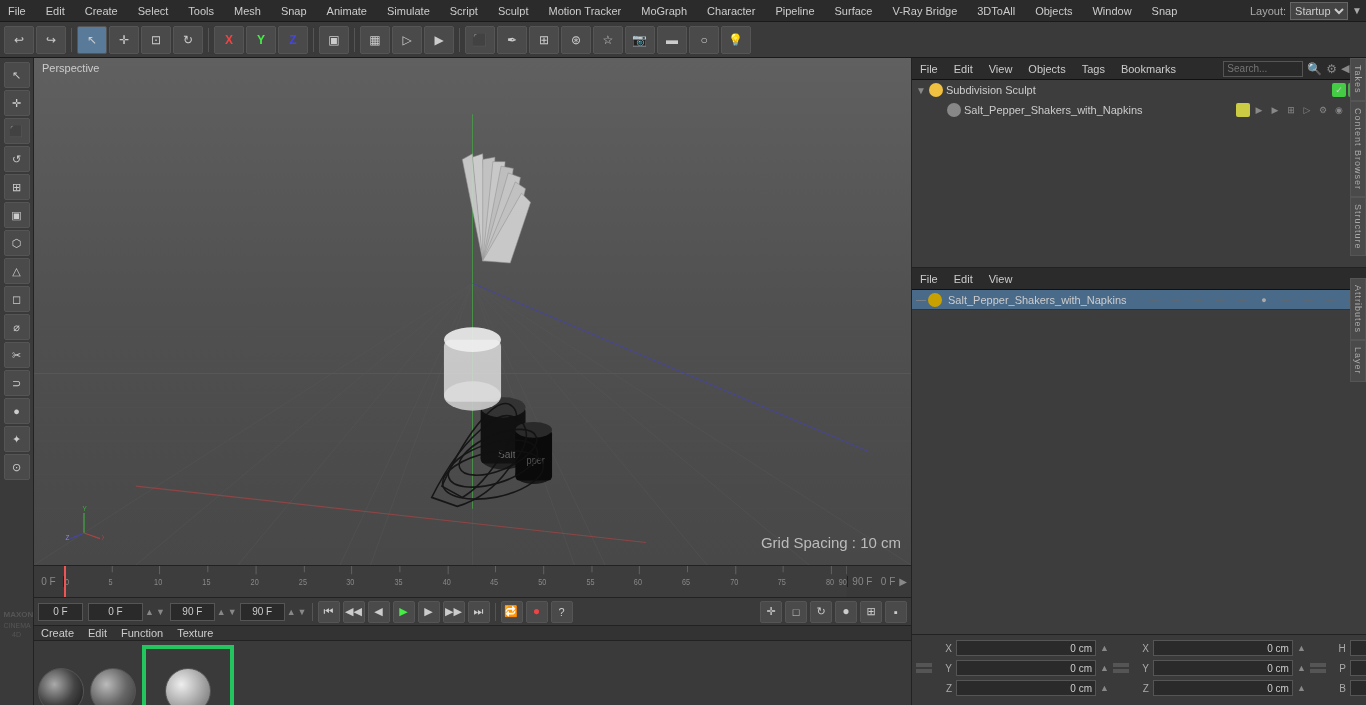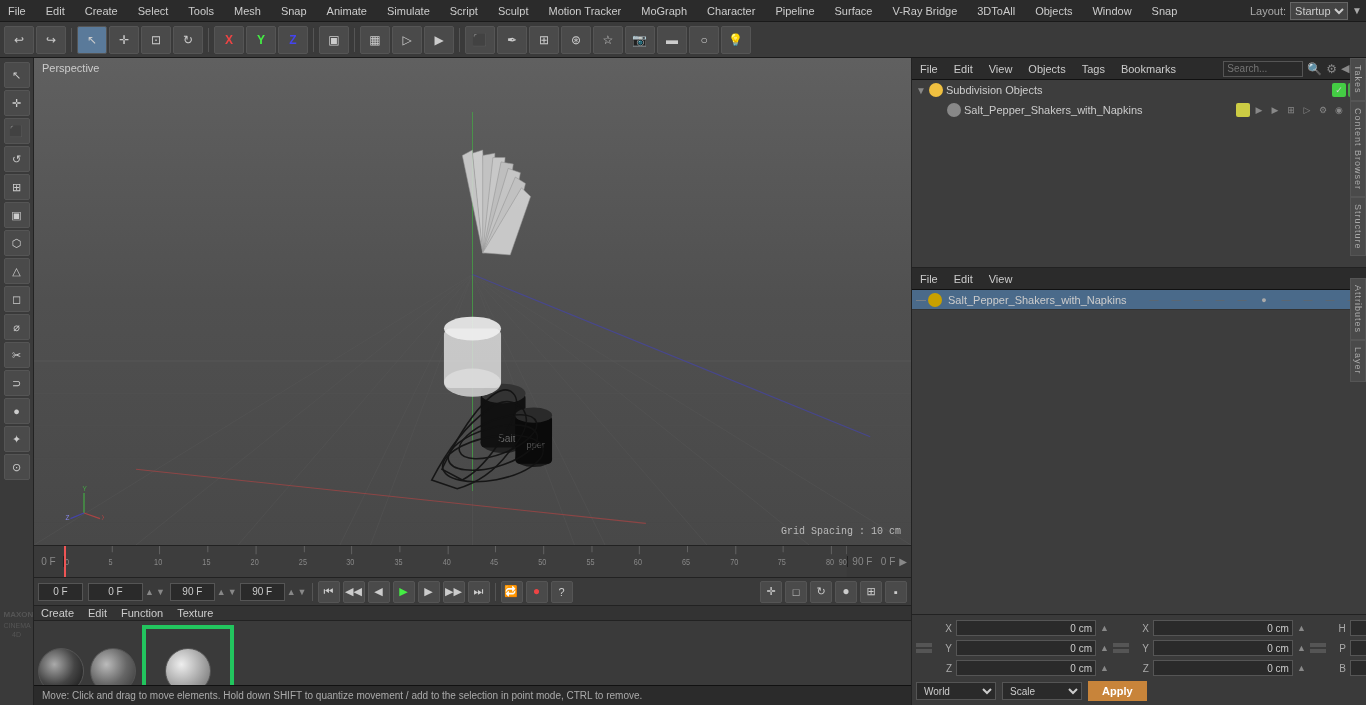--- a/index.html
+++ b/index.html
@@ -160,26 +160,25 @@
     
     #scene-canvas {
       position: absolute;
       top: 0; left: 0;
       width: 100%; height: 100%;
     }
 
     
     #grid-spacing {
       position: absolute;
-      bottom: 8px;
+      bottom: 14px;
       right: 10px;
-      font-size: 10px;
+      font-size: 15px;
       color: #bbb;
       z-index: 2;
-      font-family: Liberation Mono, monospace;
     }
 
     
     #axis-indicator {
       position: absolute;
       bottom: 20px;
       left: 30px;
       z-index: 2;
       width: 40px;
       height: 40px;
@@ -862,23 +861,20 @@
           <div class="swatch-label">Motion</div>
         </div>
 
         <div class="material-swatch" style="border:4px solid #22c55e;padding:19px;">
           <div class="swatch-ball" style="background: radial-gradient(circle at 35% 35%, #eee, #aaa, #666);"></div>
           <div class="swatch-label">SP_Shak</div>
         </div>
       </div>
     </div>
 
-    <div id="status-bar">
-      <span>Move: Click and drag to move elements. Hold down SHIFT to quantize movement / add to the selection in point mode, CTRL to remove.</span>
-    </div>
 
   </div>
 
   <div id="right-panel" style="position:relative;">
 
     <div id="object-manager">
       <div id="om-header">
         <div class="om-menu">File</div>
         <div class="om-menu">Edit</div>
         <div class="om-menu">View</div>
@@ -893,21 +889,21 @@
           <div style="color:#888;font-size:11px;cursor:pointer;">▶</div>
         </div>
       </div>
 
       <div id="om-content">
 
         <div class="om-row">
           <div style="display:flex;align-items:center;gap:3px;flex:1;">
             <span style="color:#888;font-size:10px;cursor:pointer;">▼</span>
             <div class="om-icon" style="background:#f0c040;width:14px;height:14px;"></div>
-            <span class="om-row-name">Subdivision Objects</span>
+            <span class="om-row-name">Subdivision Sculpt</span>
           </div>
           <div class="om-right-icons">
             <div style="width:14px;height:14px;background:#44cc44;border-radius:2px;font-size:9px;display:flex;align-items:center;justify-content:center;">✓</div>
             <div style="width:14px;height:14px;background:#44aa44;border-radius:2px;font-size:9px;display:flex;align-items:center;justify-content:center;">✓</div>
           </div>
         </div>
 
         <div class="om-row" style="padding-left:24px;">
           <div style="display:flex;align-items:center;gap:3px;flex:1;">
             <div style="width:8px;"></div>
@@ -1031,29 +1027,20 @@
 
             </div>
             <div class="coord-row">
               <span class="coord-label">B</span>
               <input class="coord-input" style="width: 50px;" value="0 °">
 
             </div>
           </div>
         </div>
 
-        <div id="coord-bottom">
-          <select class="coord-bottom-dropdown">
-            <option>World</option>
-          </select>
-          <select class="coord-bottom-dropdown">
-            <option>Scale</option>
-          </select>
-          <button class="coord-apply-btn">Apply</button>
-        </div>
       </div>
 
     </div>
 
     <div style="position:absolute;right:0;top:220px;display:flex;flex-direction:column;">
       <div class="side-tab-label" style="position:relative;">Attributes</div>
       <div class="side-tab-label" style="position:relative;">Layer</div>
     </div>
 
   </div>

